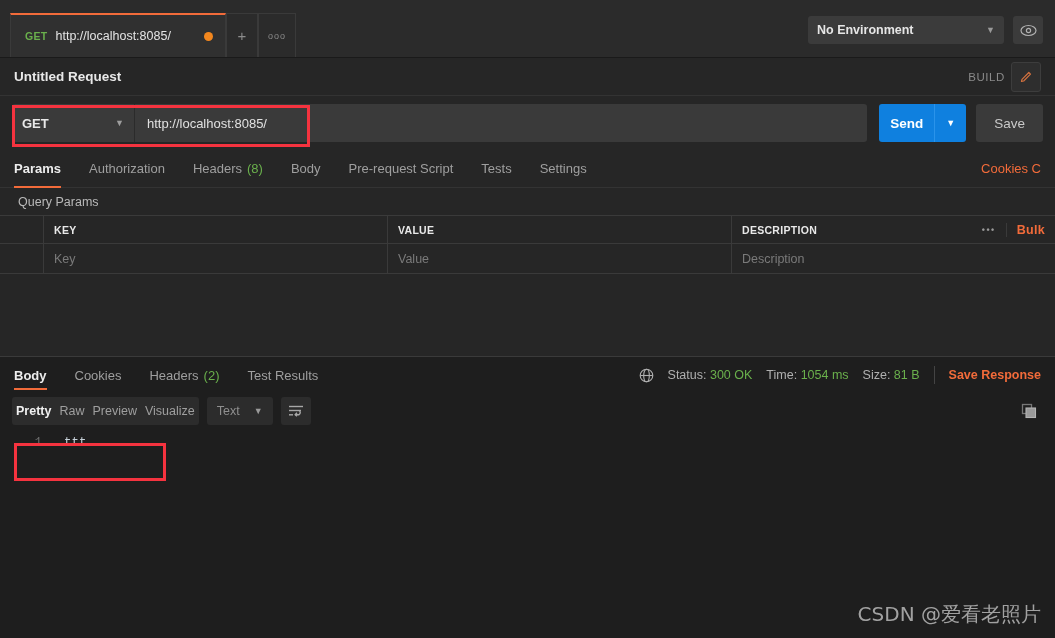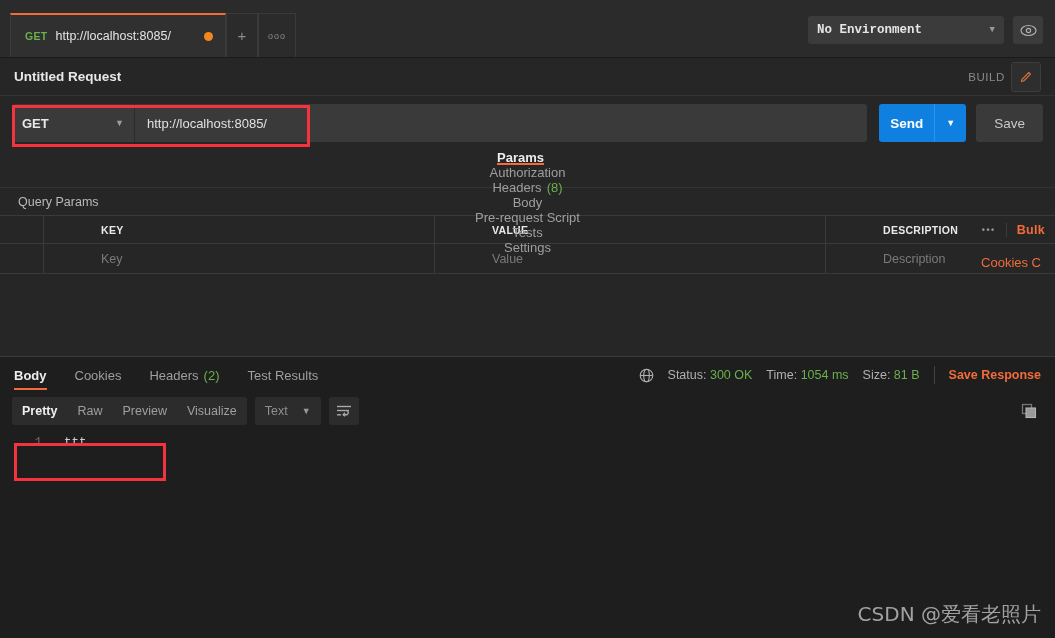--- a/index.html
+++ b/index.html
@@ -26,21 +26,21 @@
   }
   .method-mini { color: #6ab04c; font-size: 10.5px; font-weight: bold; letter-spacing: .3px;}
   .tab-url { color: #e4e4e4; font-size: 12.5px; flex: 1; white-space: nowrap; overflow: hidden;}
   .dot-unsaved { width: 9px; height: 9px; border-radius: 50%; background: #f2871e; flex: 0 0 auto;}
   .tabbtn {
     width: 32px; height: 44px; display: flex; align-items: center; justify-content: center;
     border-left: 1px solid #3a3a3a; border-right:1px solid #3a3a3a; border-top: 1px solid #3a3a3a;
     color: #8c8c8c; font-size: 15px; background: transparent;
   }
   .tabbtn.dots { font-size: 9px; letter-spacing: 1px; width: 38px;}
-  .topright { margin-left: auto; display:flex; align-items:center; gap: 9px; padding: 0 12px 13px 0; font-family: Liberation Mono, monospace;}
+  .topright { margin-left: auto; display:flex; align-items:center; gap: 9px; padding: 0 12px 13px 0;}
   .env-select {
     width: 196px; height: 28px; background: #3b3b3b; border-radius: 3px;
     display: flex; align-items: center; padding: 0 9px; font-size: 12.5px; font-weight: bold; color: #e6e6e6;
   }
   .env-select .caret { margin-left: auto; color:#9a9a9a; font-size: 9px;}
   .eye-btn { width: 30px; height: 28px; background:#3b3b3b; border-radius:3px; display:flex; align-items:center; justify-content:center;}
 
   
   .titlerow {
     height: 38px; display: flex; align-items: center; padding: 0 14px;
@@ -69,32 +69,32 @@
     display:flex; align-items:center; justify-content:center; padding: 0 11px; border-radius: 3px 0 0 3px;
   }
   .send-caret { background:#0f80df; width: 32px; display:flex; align-items:center; justify-content:center;
     border-left: 1px solid #2a93ea; border-radius: 0 3px 3px 0; color:#fff; font-size: 9px;}
   .save-btn {
     margin-left: 10px; height: 38px; background: #3a3a3a; color:#c9c9c9; font-size:13.5px;
     display:flex; align-items:center; padding: 0 18px; border-radius:3px;
   }
 
   
-  .reqtabs { height: 38px; display:flex; align-items:center; padding: 0 14px; background:#262626; gap: 0; border-bottom:1px solid #333; position:relative;flex-direction:column;}
+  .reqtabs { height: 38px; display:flex; align-items:center; padding: 0 14px; background:#262626; gap: 0; border-bottom:1px solid #333; position:relative;}
   .rtab { font-size: 13px; color:#9f9f9f; padding: 0 14px; height: 38px; display:flex; align-items:center; position:relative; white-space:nowrap;}
   .rtab:first-child { padding-left: 0;}
   .rtab.active { color:#ededed; font-weight:bold;}
   .rtab.active::after { content:""; position:absolute; left:0; right:14px; bottom:0; height:2px; background:#f26b3a;}
   .rtab .cnt { color:#6ab04c; margin-left: 5px; font-weight:normal;}
   .cookies-link { margin-left:auto; color:#f26b3a; font-size: 13px; white-space:nowrap;}
 
   
   .qp-label { height: 27px; display:flex; align-items:center; padding: 0 18px; font-size: 12.5px; color:#b9b9b9; background:#262626;}
   .tablewrap { background:#262626;}
-  .thead, .trow { display:flex; height: 29px; border-top:1px solid #3a3a3a; border-bottom:1px solid #3a3a3a;gap:47px;}
+  .thead, .trow { display:flex; height: 29px; border-top:1px solid #3a3a3a; border-bottom:1px solid #3a3a3a;}
   .trow { border-top:none; height: 30px;}
   .tcell { display:flex; align-items:center; padding: 0 10px; border-right:1px solid #3a3a3a; font-size:11.5px;}
   .tcell.check { width: 44px; padding:0;}
   .tcell.key { width: 344px;}
   .tcell.val { width: 344px;}
   .tcell.desc { flex: 1; border-right: none;}
   .thead .tcell { color:#e9e9e9; font-weight:bold; font-size: 10.5px; letter-spacing:.3px;}
   .trow .tcell { color:#7a7a7a; font-size: 12.5px;}
   .thead .tools { margin-left:auto; display:flex; align-items:center; gap:10px; padding-right: 0; border:none;}
   .dots3 { color:#9a9a9a; font-size: 9px; letter-spacing:1.5px;}
@@ -110,21 +110,21 @@
   .rstab.active::after { content:""; position:absolute; left:0; right:14px; bottom:3px; height:2px; background:#f26b3a;}
   .rstab .cnt { color:#6ab04c; margin-left:5px; font-weight:normal;}
   .statusbar { margin-left:auto; display:flex; align-items:center; gap: 14px; font-size: 12.5px; color:#b0b0b0;}
   .statusbar .val { color:#6ab04c;}
   .vert-sep { width:1px; height:18px; background:#444;}
   .save-resp { color:#f26b3a; font-size:12.5px; font-weight:bold; white-space:nowrap;}
 
   
   .resptoolbar { height: 36px; display:flex; align-items:center; padding: 0 12px; background:#1e1e1e; gap: 8px; position:relative;}
   .fmt-group { display:flex; align-items:center; background:#2c2c2c; border-radius:3px; height:28px;}
-  .fmt { font-size: 12.5px; color:#9f9f9f; padding: 0 10px; height:28px; display:flex; align-items:center;}
+  .fmt { font-size: 12.5px; color:#9f9f9f; padding: 0 4px; height:28px; display:flex; align-items:center;}
   .fmt.active { color:#f0f0f0; font-weight:bold;}
   .type-box { background:#2c2c2c; border-radius:3px; height:28px; display:flex; align-items:center; padding: 0 10px; gap:14px; font-size:12.5px; color:#8f8f8f;}
   .type-box .caret { font-size:9px; color:#9a9a9a;}
   .wrap-btn { width:30px; height:28px; background:#2c2c2c; border-radius:3px; display:flex; align-items:center; justify-content:center;}
   .copy-btn { margin-left:auto; width:28px; height:28px; display:flex; align-items:center; justify-content:center;}
 
   
   .respbody { flex:1; background:#1e1e1e; padding-top: 4px; position:relative;}
   .codeline { display:flex; align-items:center; height: 20px; font-family:"Liberation Mono", monospace; font-size:12.5px; padding-left: 16px;}
   .gutter { width: 26px; text-align:right; color:#6e6e6e; margin-right: 22px; font-size:12px;}

